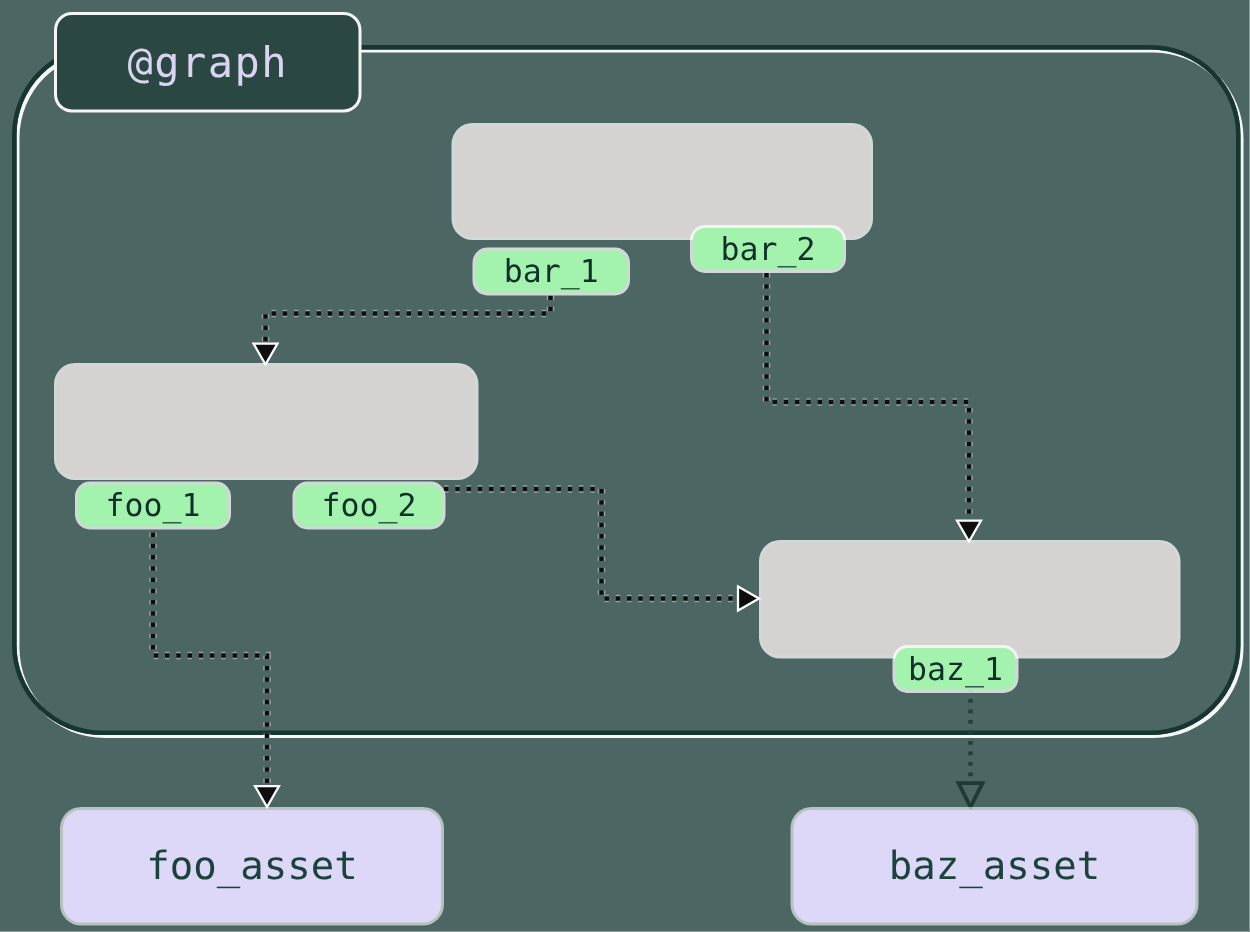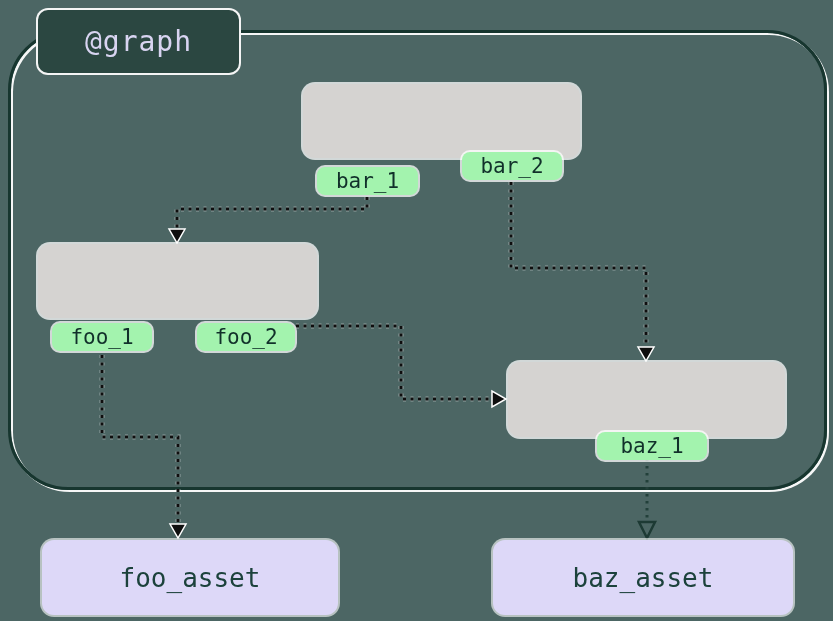--- a/index.html
+++ b/index.html
@@ -76,35 +76,35 @@
     align-items: center;
     justify-content: center;
     font-size: 21px;
     color: var(--output-tag-text, #11302a);
     z-index: 4;
   }
   .tag-bar1 { left: 14px;  top: 68px; width: 101px; margin-top: 15px; }
   .tag-bar2 { left: 159px; top: 68px; width: 100px; text-align: center; }
   .tag-foo1 { left: 14px;  top: 79px; width: 100px; }
   .tag-foo2 { left: 159px; top: 67px; width: 98px; margin-top: 12px; }
-  .tag-baz1 { left: 89px;  top: 70px; width: 110px; }
+  .tag-baz1 { left: 89px;  top: 70px; width: 80px; }
   .asset-node {
     position: absolute;
     background: var(--asset-bg, #ddd8f8);
     border-radius: 12px;
     box-shadow: 0 0 0 2px rgba(255,255,255,0.6);
     display: flex;
     align-items: center;
     justify-content: center;
     font-size: 26px;
     color: var(--asset-text, #1c423c);
     z-index: 3;
   }
-  .asset-foo { left: 42px;  top: 540px; width: 296px; height: 75px; }
-  .asset-baz { left: 493px; top: 540px; width: 300px; height: 75px; }
+  .asset-foo { left: 42px;  top: 540px; width: 252px; height: 75px; }
+  .asset-baz { left: 529px; top: 540px; width: 268px; height: 75px; }
 </style>
 </head>
 <body>
 
 <div class="stage">
 
   <div class="graph-outline"></div>
 
   <svg class="edge-layer" width="833" height="621" viewBox="0 0 833 621">
 

